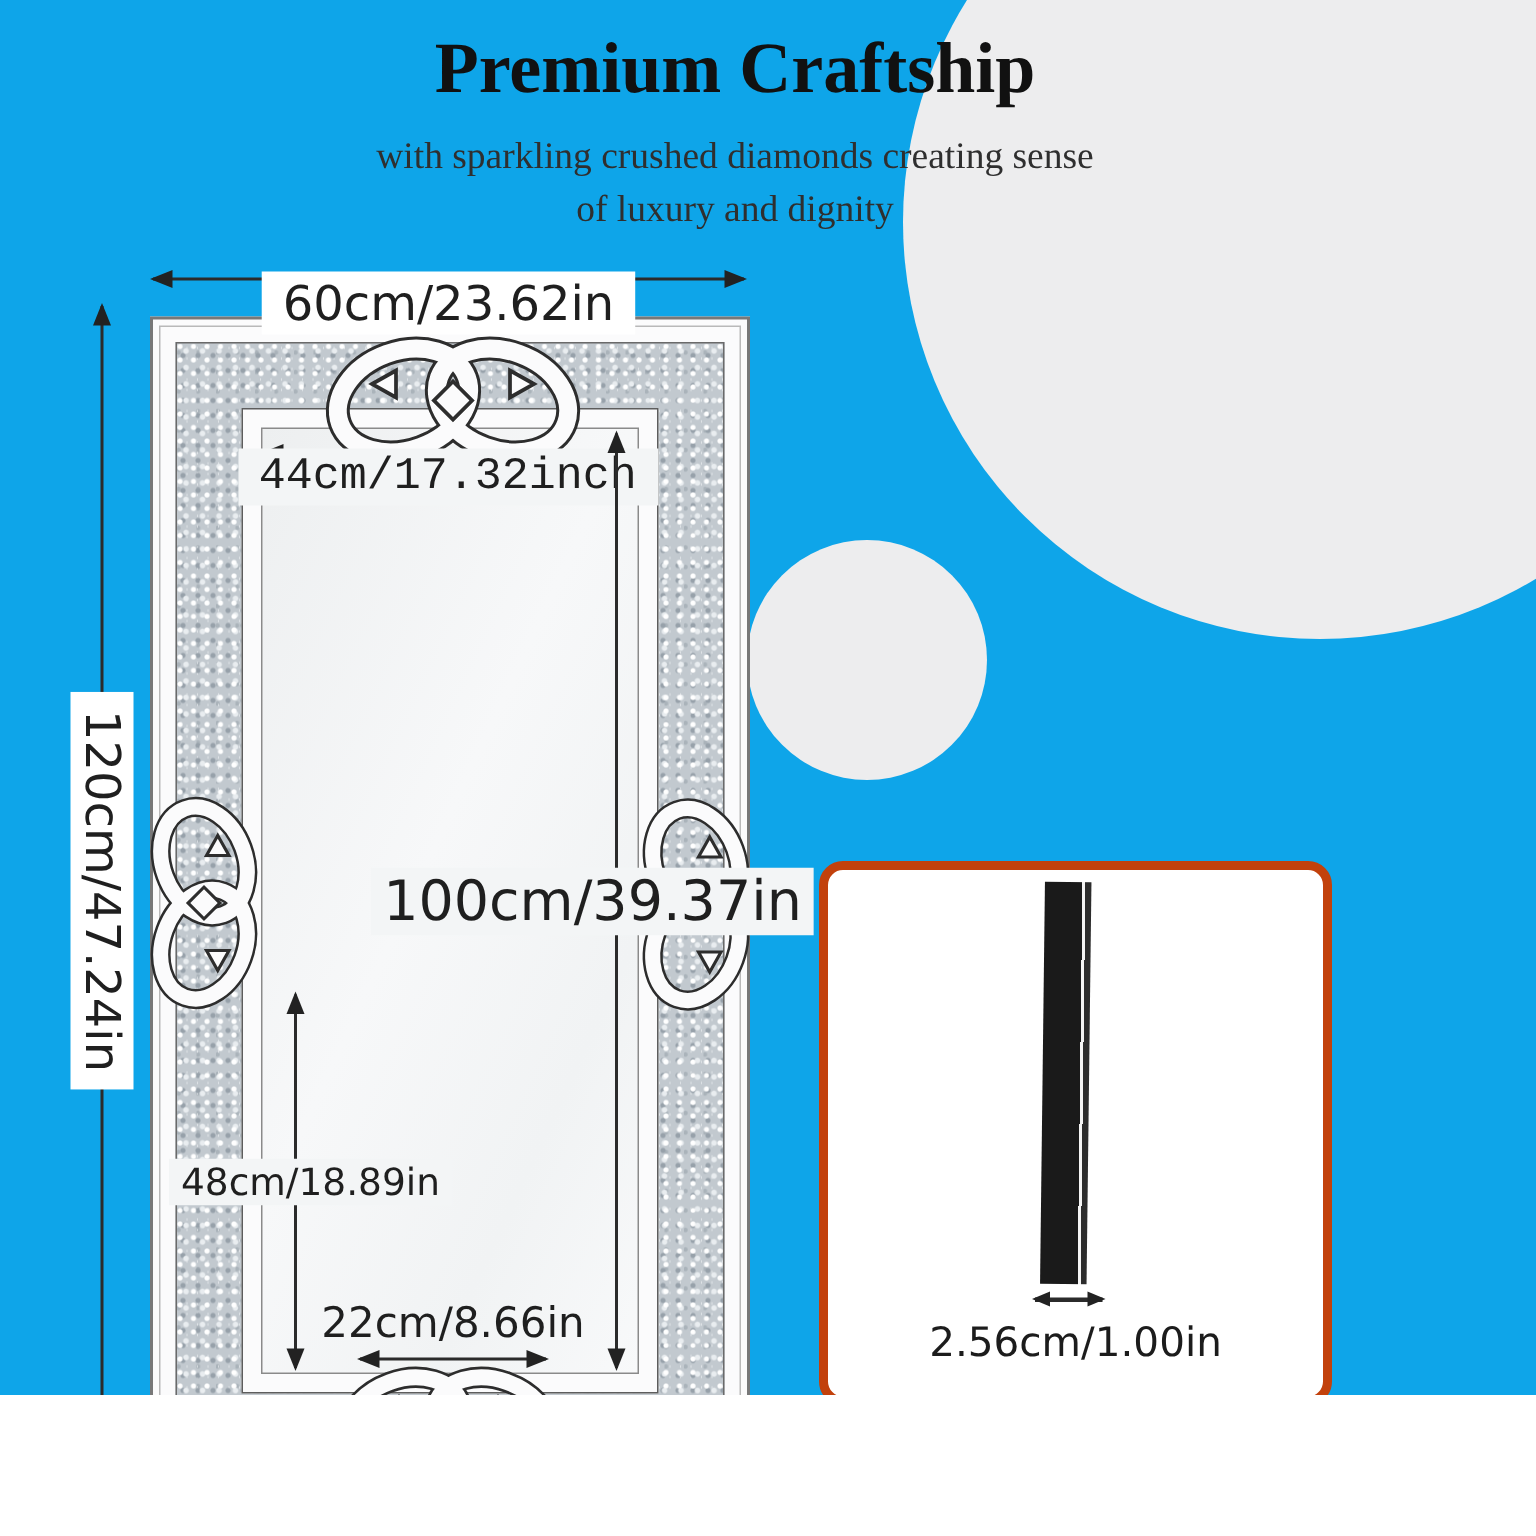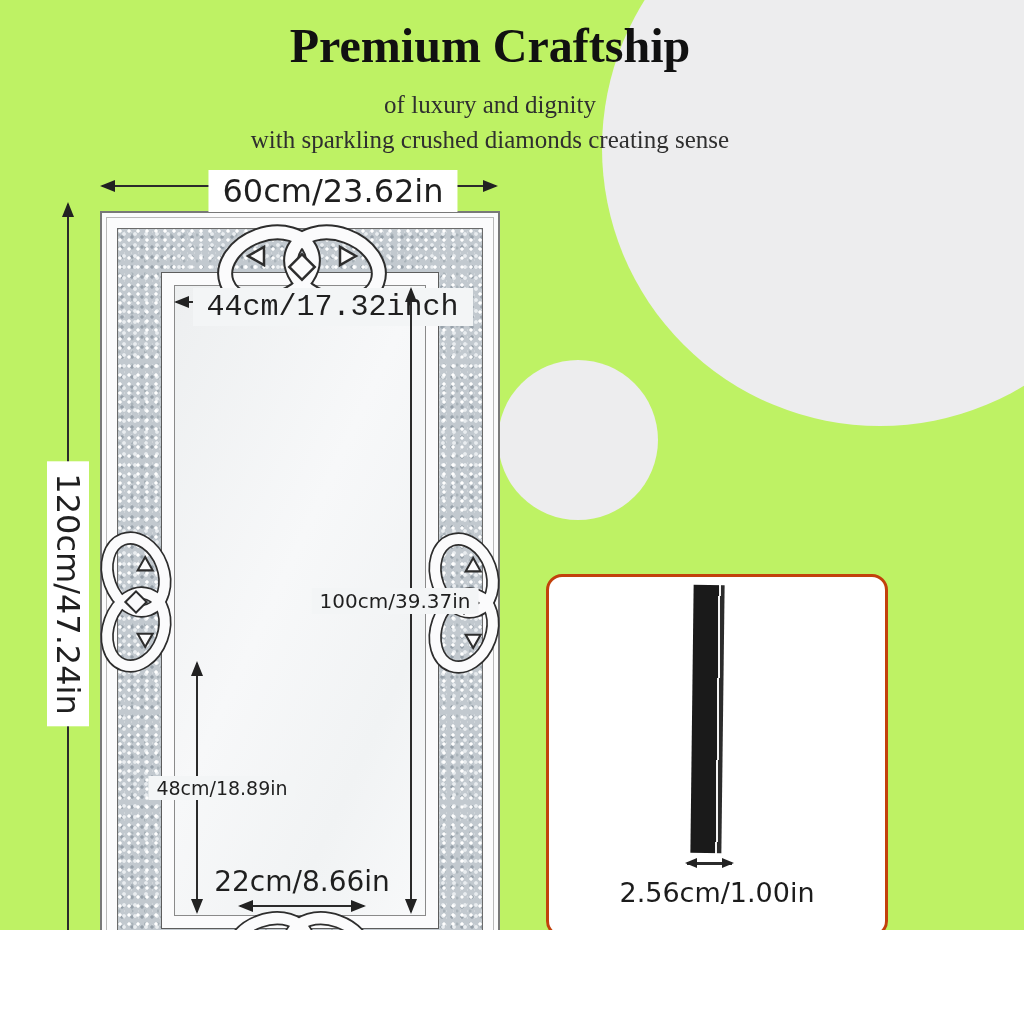--- a/index.html
+++ b/index.html
@@ -1,18 +1,18 @@
 <!DOCTYPE html>
 <html><head>
 <meta charset="utf-8">
 <style>
   html,body{margin:0;padding:0;}
   body{width:1024px;height:1024px;overflow:hidden;background:#ffffff;
        font-family:"DejaVu Sans","Liberation Sans",sans-serif;}
-  .stage{position:relative;width:1024px;height:930px;overflow:hidden;background:#bef264;}
+  .stage{position:relative;width:1024px;height:930px;overflow:hidden;background:#0ea5e9;}
 
   
   .bg-circle{position:absolute;border-radius:50%;background:#ededee;z-index:0;}
   .bg-circle.big{left:602px;top:-130px;width:556px;height:556px;}
   .bg-circle.med{left:498px;top:360px;width:160px;height:160px;}
 
   
   .header{position:absolute;left:0;top:0;width:980px;text-align:center;z-index:3;}
   .title{margin-top:20px;font-family:"Liberation Serif","DejaVu Serif",serif;
          font-weight:700;font-size:48px;line-height:1.1;color:#111;}
@@ -45,33 +45,33 @@
   .dim{position:absolute;z-index:4;color:#1f1f1f;}
   .dim-h{height:0;}
   .dim-v{width:0;}
   .line-h{position:absolute;left:2px;right:2px;top:-1px;border-top:2px solid #2b2b2b;}
   .line-v{position:absolute;top:2px;bottom:2px;left:-1px;border-left:2px solid #2b2b2b;}
   .ah{position:absolute;width:0;height:0;}
   .ah-l{left:0;top:-6px;border-top:6px solid transparent;border-bottom:6px solid transparent;border-right:15px solid #222;}
   .ah-r{right:0;top:-6px;border-top:6px solid transparent;border-bottom:6px solid transparent;border-left:15px solid #222;}
   .ah-u{top:0;left:-6px;border-left:6px solid transparent;border-right:6px solid transparent;border-bottom:15px solid #222;}
   .ah-d{bottom:0;left:-6px;border-left:6px solid transparent;border-right:6px solid transparent;border-top:15px solid #222;}
-  .dim-label{position:absolute;left:50%;top:5px;transform:translate(-50%,-50%);
-             white-space:nowrap;background:#fff;padding:2px 14px;font-size:32px;margin-left:34px;}
+  .dim-label{position:absolute;left:50%;top:16px;transform:translate(-50%,-50%);
+             white-space:nowrap;background:#fff;padding:2px 14px;font-size:32px;}
   .dim-label.on-glass{background:#f3f5f6;font-family:Liberation Mono, monospace;}
   .dim-label-v{position:absolute;left:50%;top:50%;transform:translate(-50%,-50%) rotate(90deg);
                white-space:nowrap;background:#fff;padding:2px 12px;font-size:32px;}
   .dim-label-vmid{position:absolute;left:50%;top:50%;transform:translate(-50%,-50%);
                   white-space:nowrap;background:#f3f5f6;padding:1px 8px;}
   .dim-label-above{position:absolute;left:50%;bottom:8px;transform:translateX(-50%);
                    white-space:nowrap;font-size:28px;}
 
   
   .thick-card{position:absolute;left:546px;top:574px;width:342px;height:363px;
-              background:#ffffff;border:3px solid #c2410c;border-radius:16px;
+              background:#ffffff;border:6px solid #c2410c;border-radius:16px;
               box-sizing:border-box;z-index:1;}
   .thick-bar{position:absolute;left:143px;top:8px;width:31px;height:268px;
              transform:rotate(0.7deg);
              background:linear-gradient(90deg,#1a1a1a 0px,#1a1a1a 25px,#f4f4f4 25px,#f4f4f4 27px,#2c2c2c 27px,#2c2c2c 31px);}
   .thick-arrow{position:absolute;left:136px;top:286px;width:49px;height:0;}
   .thick-arrow .line-h{border-top-width:3px;top:-1px;}
   .thick-label{position:absolute;left:0;top:300px;width:100%;text-align:center;
                font-size:27px;color:#1c1c1c;}
 </style>
 </head>
@@ -92,22 +92,22 @@
       </g>
     </defs>
   </svg>
 
   <div class="bg-circle big"></div>
   <div class="bg-circle med"></div>
 
   <div class="header">
     <div class="title">Premium Craftship</div>
     <div class="subtitle">
+      <div>with sparkling crushed diamonds creating sense</div>
       <div>of luxury and dignity</div>
-      <div>with sparkling crushed diamonds creating sense</div>
     </div>
   </div>
 
   <div class="mirror">
     <div class="bevel"></div>
     <div class="band"></div>
     <div class="inner-border"></div>
     <div class="glass"></div>
   </div>
 
@@ -142,28 +142,28 @@
     <span class="line-h"></span>
     <span class="ah ah-l"></span>
     <span class="ah ah-r"></span>
     <span class="dim-label on-glass" style="font-size:30px;">44cm/17.32inch</span>
   </div>
 
   <div class="dim dim-v" style="left:411px;top:287px;height:627px;">
     <span class="line-v"></span>
     <span class="ah ah-u"></span>
     <span class="ah ah-d"></span>
-    <span class="dim-label-vmid" style="font-size:20px;margin-left:-16px;">100cm/39.37in</span>
+    <span class="dim-label-vmid" style="font-size:37px;margin-left:-16px;">100cm/39.37in</span>
   </div>
 
   <div class="dim dim-v" style="left:197px;top:661px;height:253px;">
     <span class="line-v"></span>
     <span class="ah ah-u"></span>
     <span class="ah ah-d"></span>
-    <span class="dim-label-vmid" style="font-size:19px;margin-left:25px;">48cm/18.89in</span>
+    <span class="dim-label-vmid" style="font-size:25px;margin-left:10px;">48cm/18.89in</span>
   </div>
 
   <div class="dim dim-h" style="left:238px;top:906px;width:128px;">
     <span class="line-h"></span>
     <span class="ah ah-l"></span>
     <span class="ah ah-r"></span>
     <span class="dim-label-above">22cm/8.66in</span>
   </div>
 
   <div class="thick-card">

